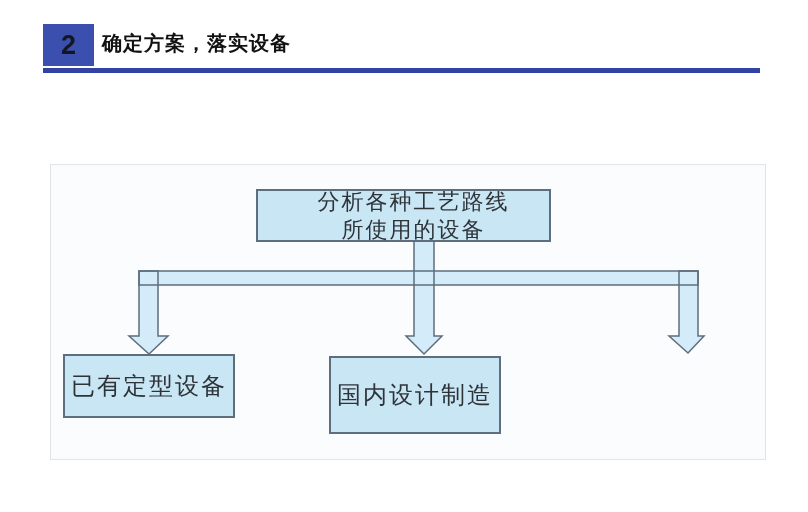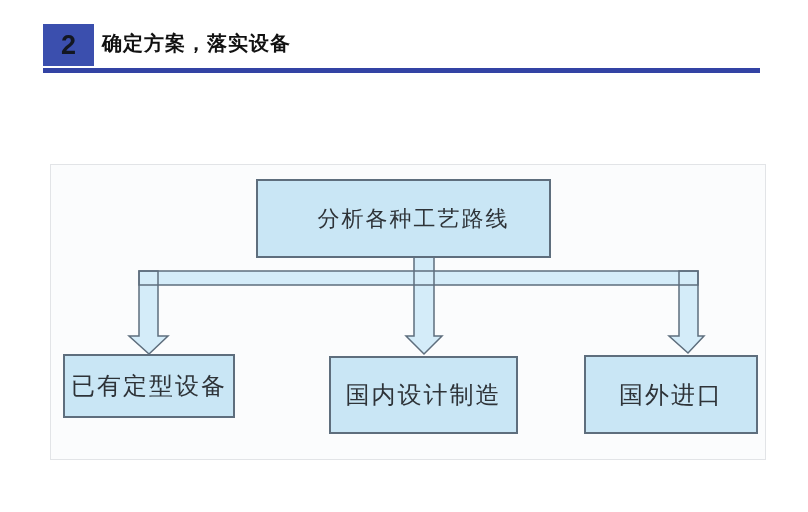--- a/index.html
+++ b/index.html
@@ -62,29 +62,29 @@
     color: var(--box-text);
     font-family: "Liberation Serif", "DejaVu Serif", serif;
     display: flex;
     flex-direction: column;
     align-items: center;
     justify-content: center;
     text-align: center;
     line-height: 1.25;
   }
   .root-box {
-    left: 205px; top: 14px;
-    width: 295px; height: 79px;
+    left: 205px; top: 24px;
+    width: 295px; height: 53px;
     font-size: 22px;
     letter-spacing: 2px;
     padding-left: 20px;
   }
   .child-box { font-size: 24px; letter-spacing: 2px; }
   .child-box-1 { left: 12px;  top: 189px; width: 172px; height: 64px; }
-  .child-box-2 { left: 278px; top: 191px; width: 189px; height: 78px; }
+  .child-box-2 { left: 278px; top: 191px; width: 172px; height: 78px; }
   .child-box-3 { left: 533px; top: 190px; width: 174px; height: 79px; }
 
   .connector-svg {
     position: absolute;
     left: 0; top: 0;
     width: 716px; height: 296px;
   }
   .conn-fill   { fill: var(--connector-fill); }
   .conn-stroke { fill: none; stroke: var(--box-border); stroke-width: 1.5; }
 </style>
@@ -109,26 +109,24 @@
       <polygon class="conn-fill" points="628,106 647,106 647,171 653,171 637,188 618,171 628,171"></polygon>
 
       <rect class="conn-stroke" x="88" y="106" width="559" height="14"></rect>
       <polygon class="conn-stroke" points="88,106 107,106 107,171 117,171 98,189 78,171 88,171"></polygon>
       <polygon class="conn-stroke" points="363,71 383,71 383,171 391,171 373,189 355,171 363,171"></polygon>
       <polygon class="conn-stroke" points="628,106 647,106 647,171 653,171 637,188 618,171 628,171"></polygon>
     </svg>
 
     <div class="flow-box root-box">
       <div>分析各种工艺路线</div>
+      <div>所使用的设备</div>
     </div>
 
     <div class="flow-box child-box child-box-1">
       <span>已有定型设备</span>
     </div>
     <div class="flow-box child-box child-box-2">
       <span>国内设计制造</span>
     </div>
-    <div class="flow-box child-box child-box-3">
-      <span>国外进口</span>
-    </div>
 
   </div>
 </div>
 
 </body></html>

